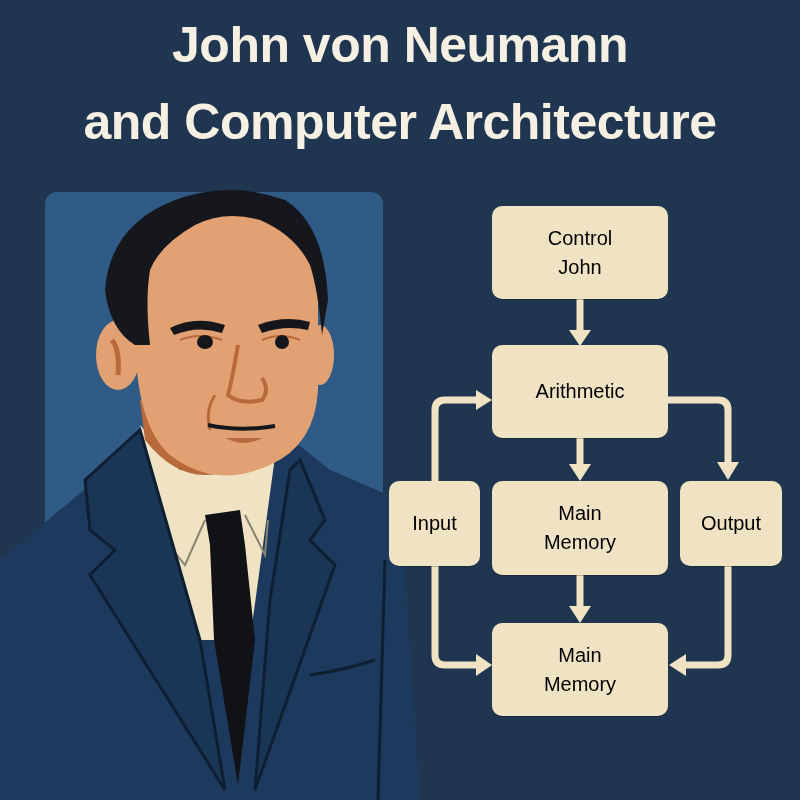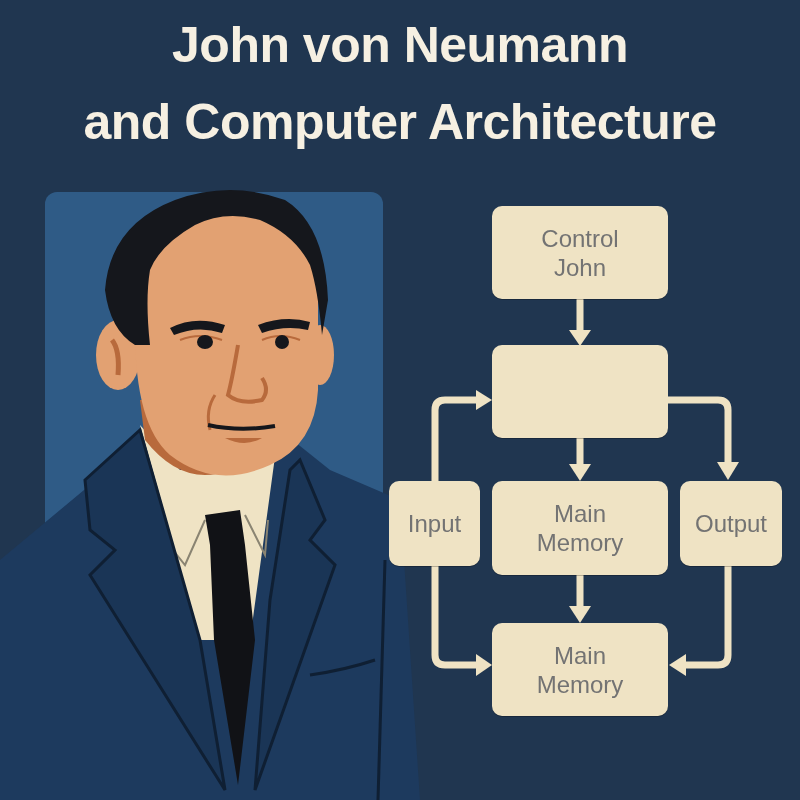--- a/index.html
+++ b/index.html
@@ -28,22 +28,22 @@
     width: 338px; height: 620px;
     background: #2f5b86;
     border-radius: 12px;
   }
   .portrait { position: absolute; left: 0; top: 180px; width: 440px; height: 620px; }
 
   .box {
     position: absolute;
     background: #efe3c4;
     border-radius: 10px;
-    color: #737373;
-    font-size: 24px;
+    color: #000000;
+    font-size: 20px;
     line-height: 29px;
     text-align: center;
     display: flex;
     align-items: center;
     justify-content: center;
     box-shadow: 0 1px 0 rgba(0,0,0,0.25);
   }
   .box span { display: block; }
   .arrows { position: absolute; left: 0; top: 0; width: 800px; height: 800px; pointer-events: none; }
 </style>
@@ -129,20 +129,21 @@
 
 <div class="box" style="left:492px; top:206px; width:176px; height:93px;">
   <div>
     <span>Control</span>
     <span>John</span>
   </div>
 </div>
 
 <div class="box" style="left:492px; top:345px; width:176px; height:93px;">
   <div>
+    <span>Arithmetic</span>
   </div>
 </div>
 
 <div class="box" style="left:389px; top:481px; width:91px; height:85px;text-align:center;">
   <div>
     <span>Input</span>
   </div>
 </div>
 
 <div class="box" style="left:492px; top:481px; width:176px; height:94px;">

